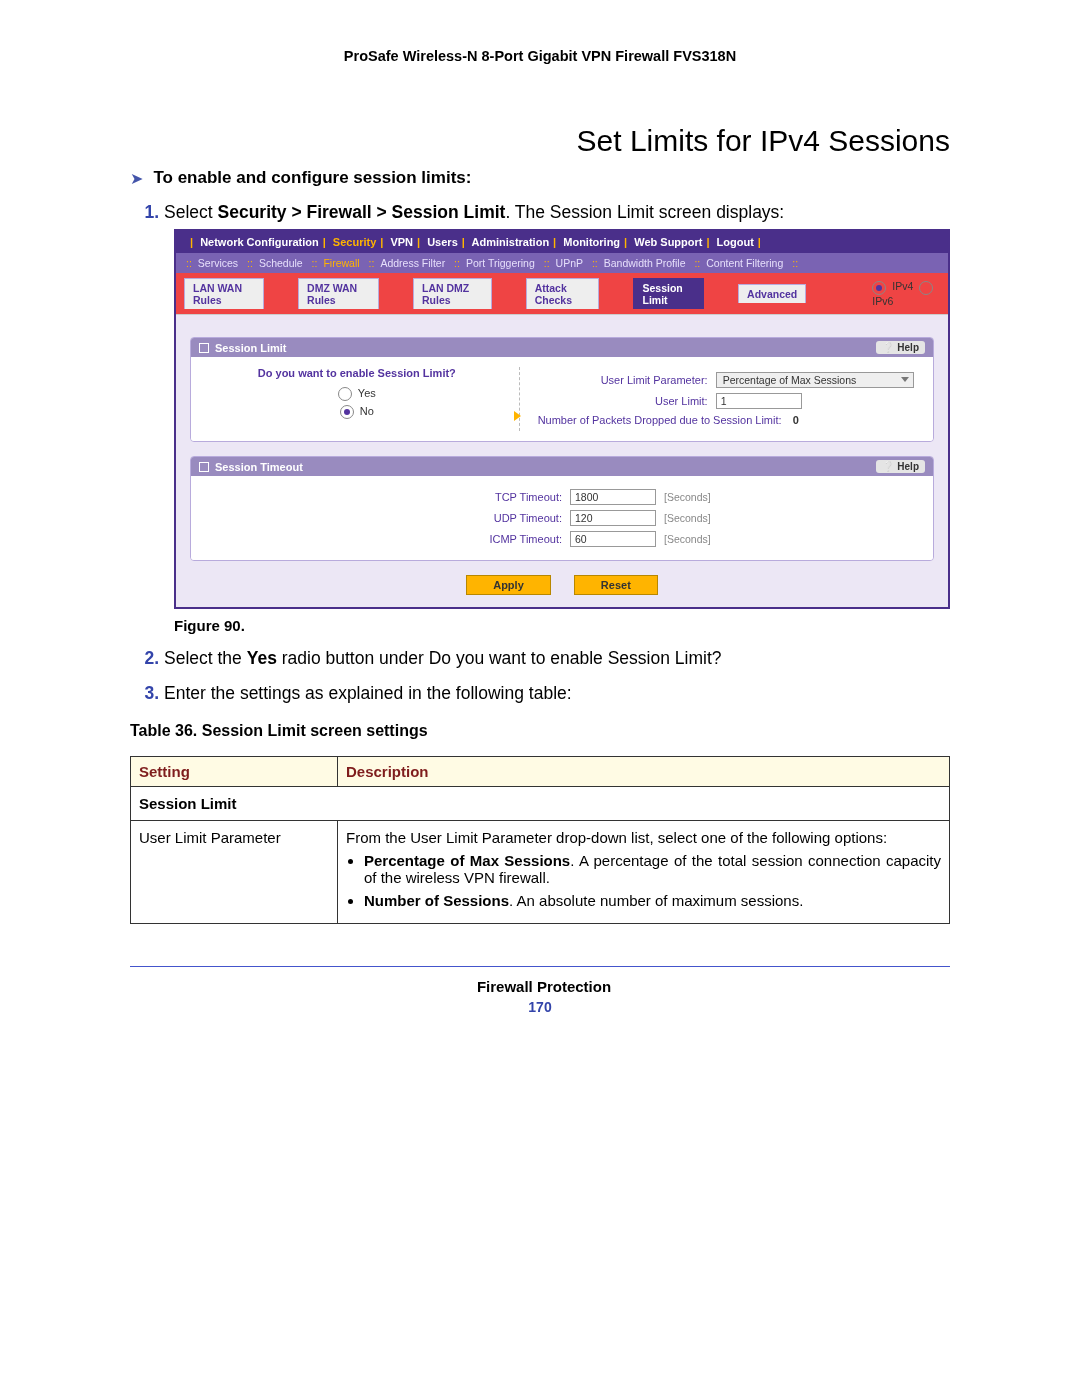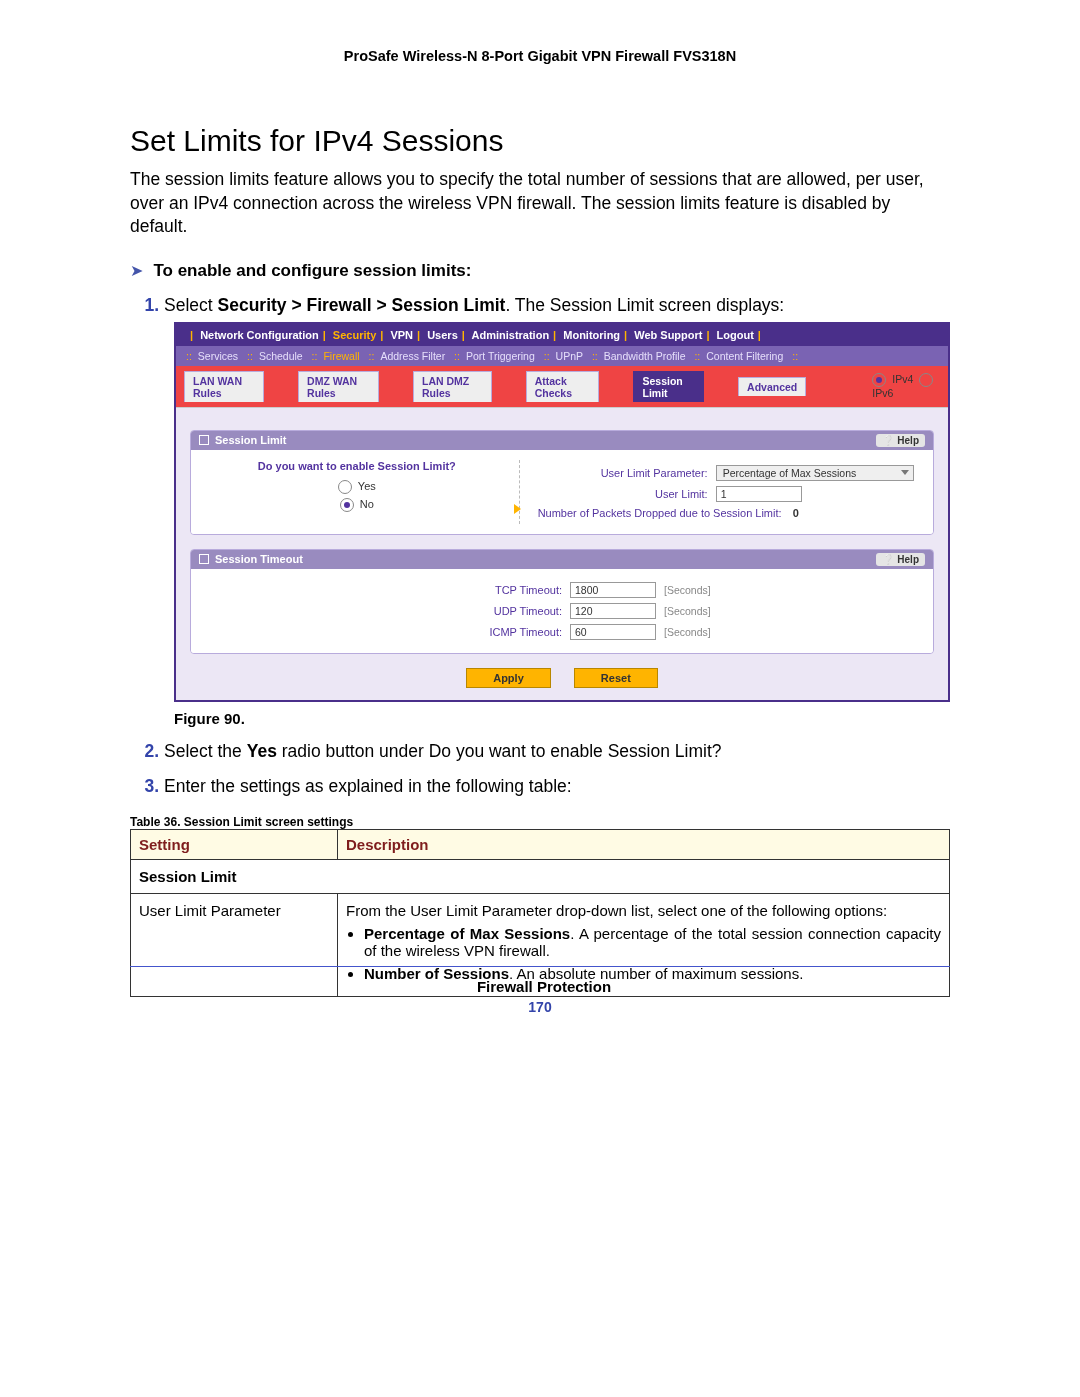--- a/index.html
+++ b/index.html
@@ -1,28 +1,28 @@
 <!DOCTYPE html>
 <html><head>
 <meta charset="utf-8">
 <style>
   html,body{margin:0;padding:0;background:#fff;font-family:Arial,Helvetica,sans-serif;color:#000;}
   .page{width:1080px;height:1037px;position:relative;box-sizing:border-box;padding:48px 130px 0 130px;}
   .doc-header{text-align:center;font-weight:bold;font-size:14.5px;margin-bottom:60px;}
-  h1{font-weight:normal;font-size:30px;margin:0 0 10px 0;}
+  h1{font-weight:normal;font-size:30px;margin:0 0 10px 0;text-align:right;}
   .intro{font-size:17.5px;line-height:1.35;margin:0 0 22px 0;}
   .proc-head{display:flex;align-items:center;margin-bottom:14px;}
   .proc-head .chev{color:#4455aa;font-size:16px;margin-right:10px;}
   .proc-head .txt{font-weight:bold;font-size:17px;}
   ol.steps{margin:0 0 0 34px;padding:0;font-size:17.5px;}
   ol.steps>li{margin-bottom:14px;}
   ol.steps>li::marker{font-weight:bold;color:#3344aa;}
   .bold{font-weight:bold;}
   .fig-caption{font-weight:bold;font-size:15px;margin:8px 0 12px 10px;}
-  .tbl-caption{font-weight:bold;font-size:12px;margin:18px 0 0 0;}
+  .tbl-caption{font-weight:bold;font-size:16px;margin:18px 0 16px 0;}
   table.settings{border-collapse:collapse;width:100%;font-size:15px;}
   table.settings th{background:#fffbe4;border:1px solid #333;text-align:left;padding:6px 8px;font-weight:bold;color:#7f1d1d;}
   table.settings td{border:1px solid #333;padding:8px 8px;vertical-align:top;}
   table.settings .section-row td{font-weight:bold;}
   table.settings ul{margin:6px 0 0 18px;padding:0;}
   table.settings li{margin-bottom:6px; text-align:justify;}
   
   .shot{border:2px solid #4a2f8a;background:#fff;margin:6px 0 4px 10px;font-family:Verdana,Arial,sans-serif;font-size:11px;color:#333;}
   .topnav{background:#4a2f8a;padding:5px 10px;color:#ffb400;font-weight:bold;font-size:11px;}
   .topnav span.sep{color:#ffb400;margin:0 4px;}
@@ -68,21 +68,20 @@
   .footer-title{position:absolute;left:8px;right:0;bottom:42px;text-align:center;font-weight:bold;font-size:15px;}
   .footer-pg{position:absolute;left:0;right:0;bottom:22px;text-align:center;font-weight:bold;font-size:14px;color:#3344aa;}
 </style>
 </head>
 <body>
 <div class="page">
 
 <div class="doc-header">ProSafe Wireless-N 8-Port Gigabit VPN Firewall FVS318N</div>
 
 <h1>Set Limits for IPv4 Sessions</h1>
-<p class="intro">The session limits feature allows you to specify the total number of sessions that are allowed, per user, over an IPv4 connection across the wireless VPN firewall. The session limits feature is disabled by default.</p>
 
 <div class="proc-head">
   <span class="chev">➤</span>
   <span class="txt">To enable and configure session limits:</span>
 </div>
 
 <ol class="steps">
   <li>
     <span>Select </span><span class="bold">Security &gt; Firewall &gt; Session Limit</span><span>. The Session Limit screen displays:</span>
 

